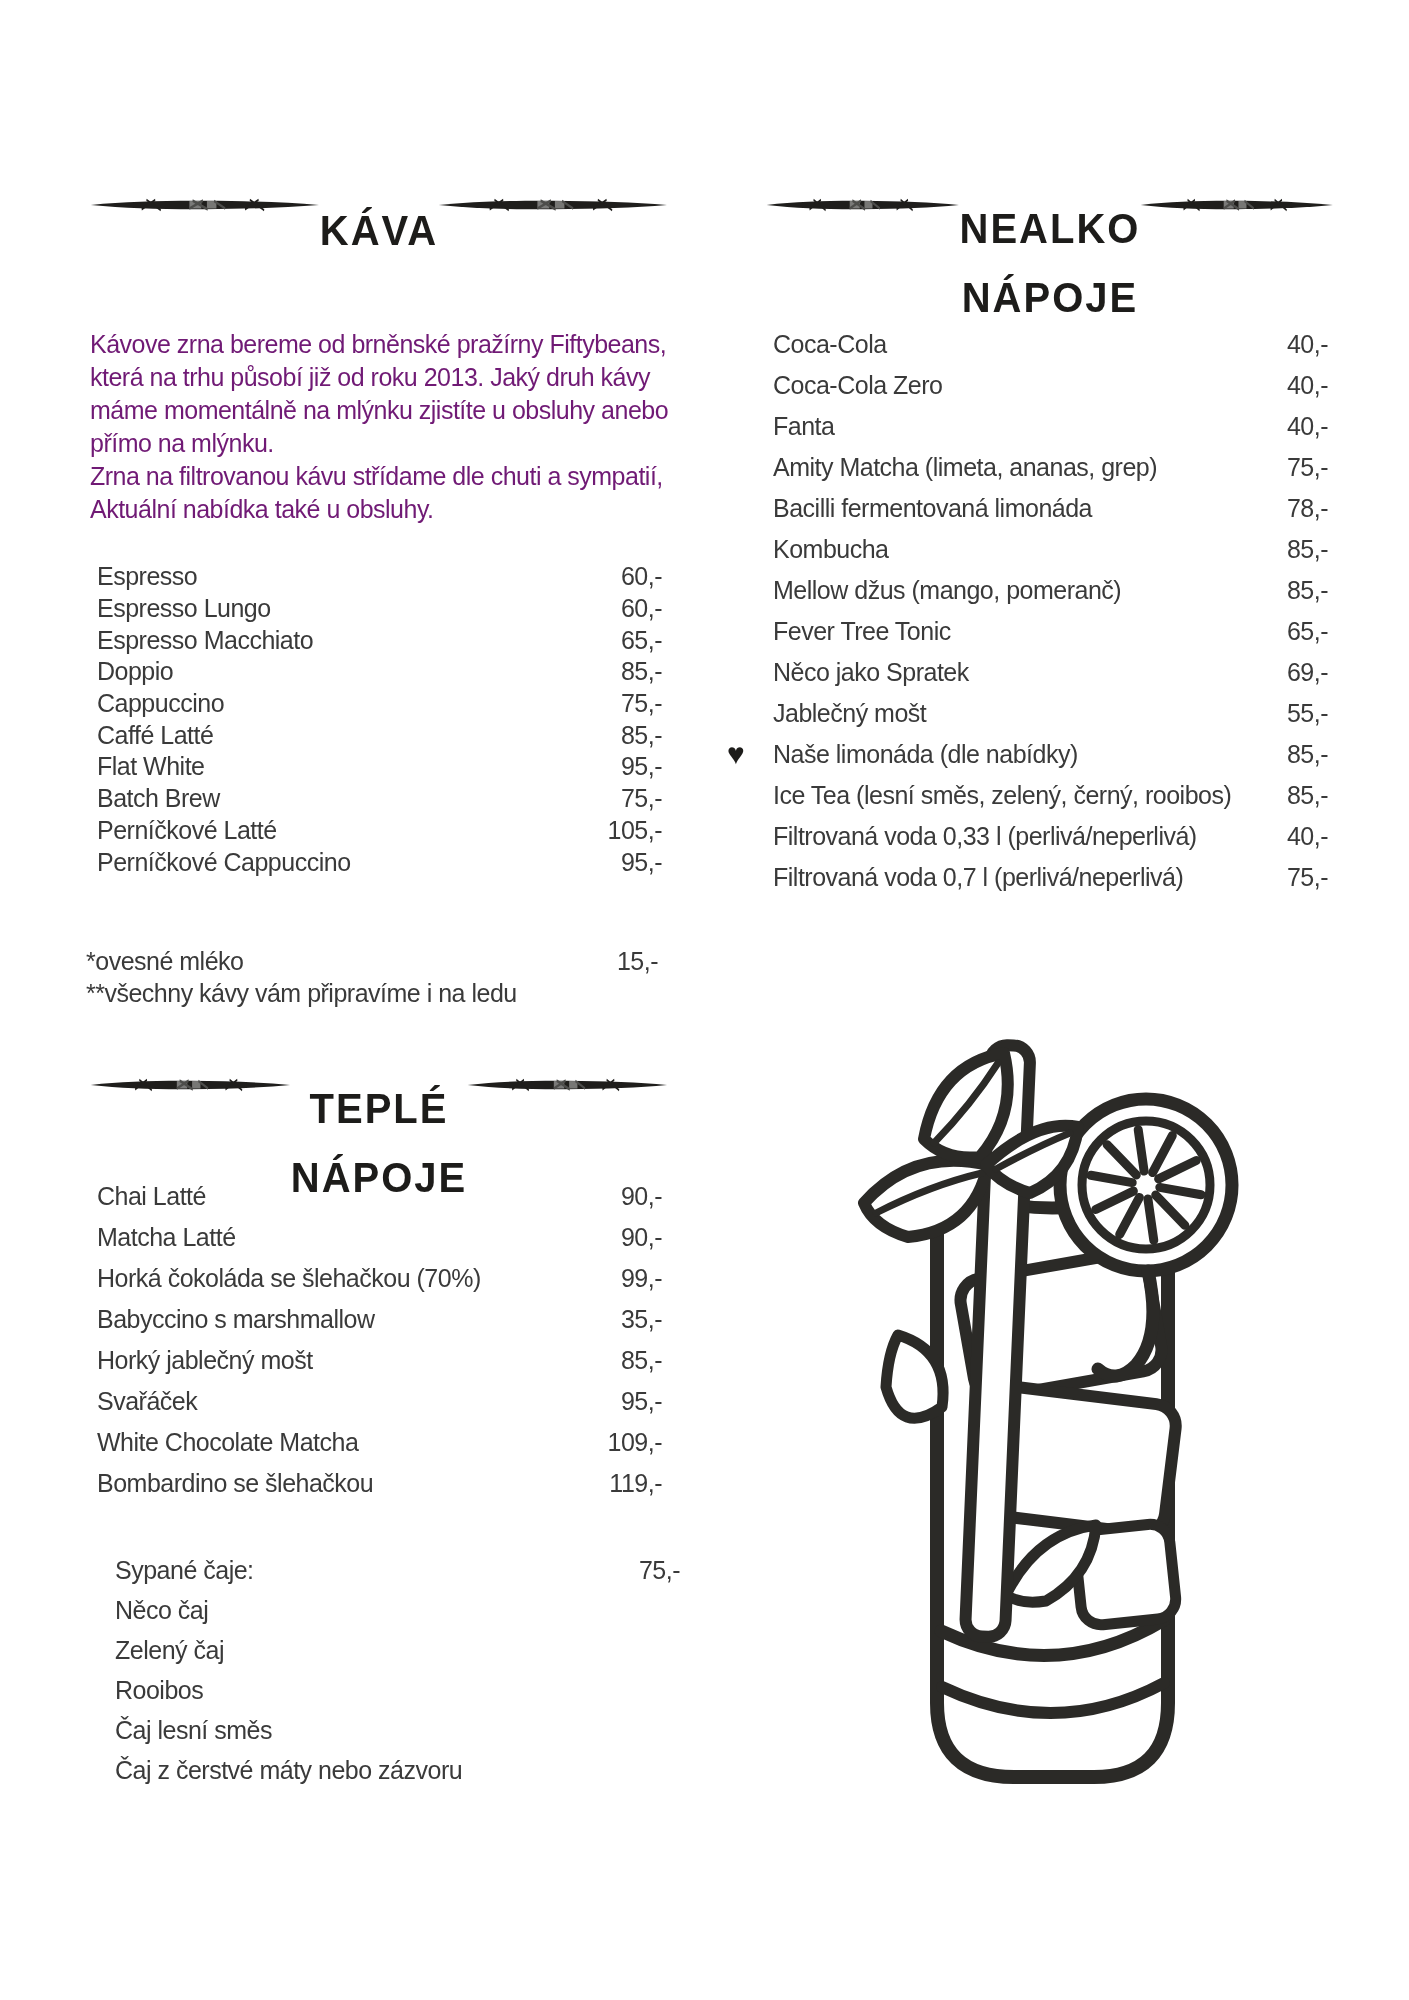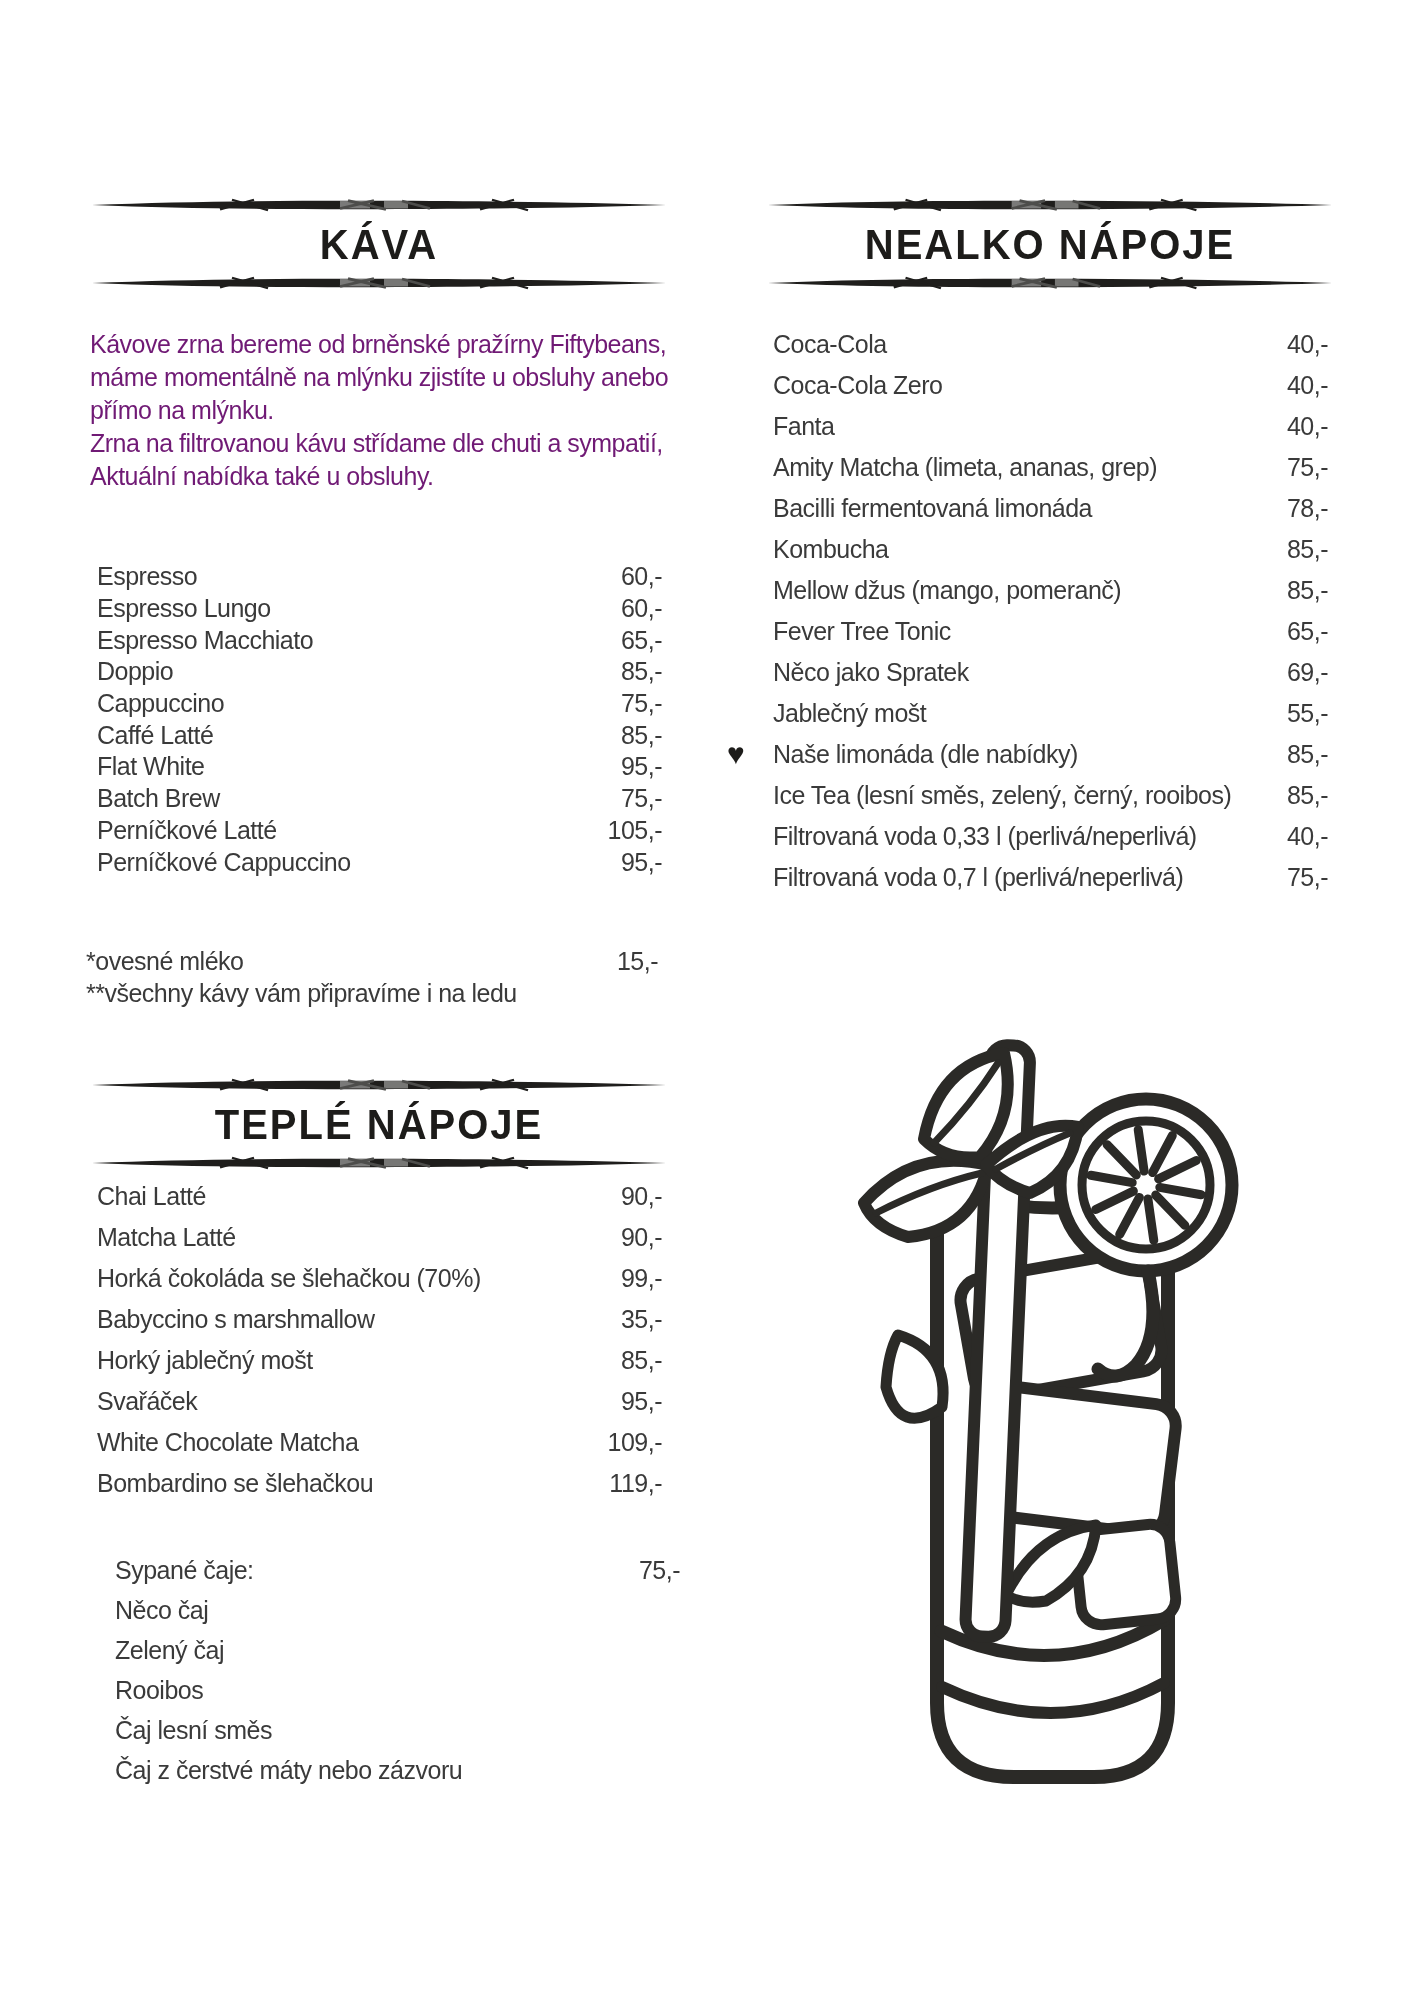--- a/index.html
+++ b/index.html
@@ -8,21 +8,21 @@
     width:1409px;height:2000px;
     background:#ffffff;
     margin:0 auto;
     font-family:"Liberation Sans","DejaVu Sans",sans-serif;
     color:#333333;
     overflow:hidden;
   }
   .abs{position:absolute;}
 
   
-  .sec-header{display:flex;flex-direction:column;}
+  .sec-header{display:flex;}
   .brush{width:100%;height:14px;display:block;}
   .sec-title{
     font-size:40px;line-height:64px;font-weight:900;
     letter-spacing:2px;text-align:center;color:#1d1c1a;
     transform:scaleY(1.08);
   }
 
   
   .intro{font-size:25px;line-height:33px;letter-spacing:-0.5px;color:#701a75;}
 
@@ -69,20 +69,21 @@
     <path d="M142,2 L178,14 M164,2 L130,13" stroke="#1f1e1c" stroke-width="2.5" fill="none"></path>
     <path d="M402,2 L438,14 M424,2 L390,13" stroke="#1f1e1c" stroke-width="2.5" fill="none"></path>
   </svg>
 
   </div>
 
   <div class="abs intro" style="left:90px;top:328px;width:590px;">
 
       <div class="iline">Kávove zrna bereme od brněnské pražírny Fiftybeans,</div>
 
+      <div class="iline">která na trhu působí již od roku 2013. Jaký druh kávy</div>
 
       <div class="iline">máme momentálně na mlýnku zjistíte u obsluhy anebo</div>
 
       <div class="iline">přímo na mlýnku.</div>
 
       <div class="iline">Zrna na filtrovanou kávu střídame dle chuti a sympatií,</div>
 
 
       <div class="iline">Aktuální nabídka také u obsluhy.</div>
     </div>

